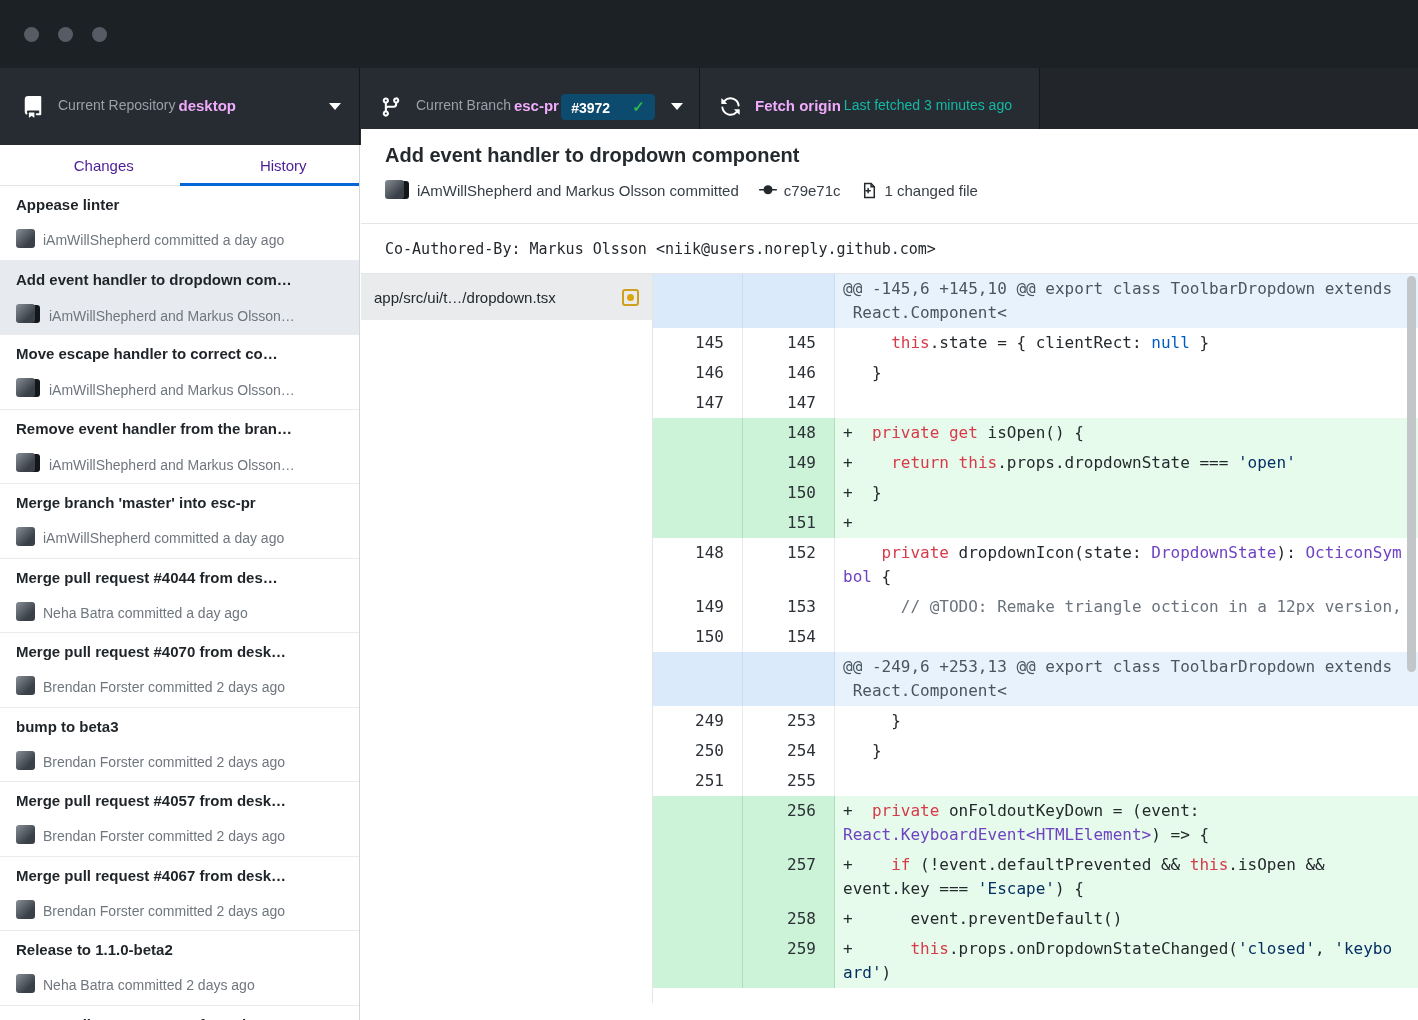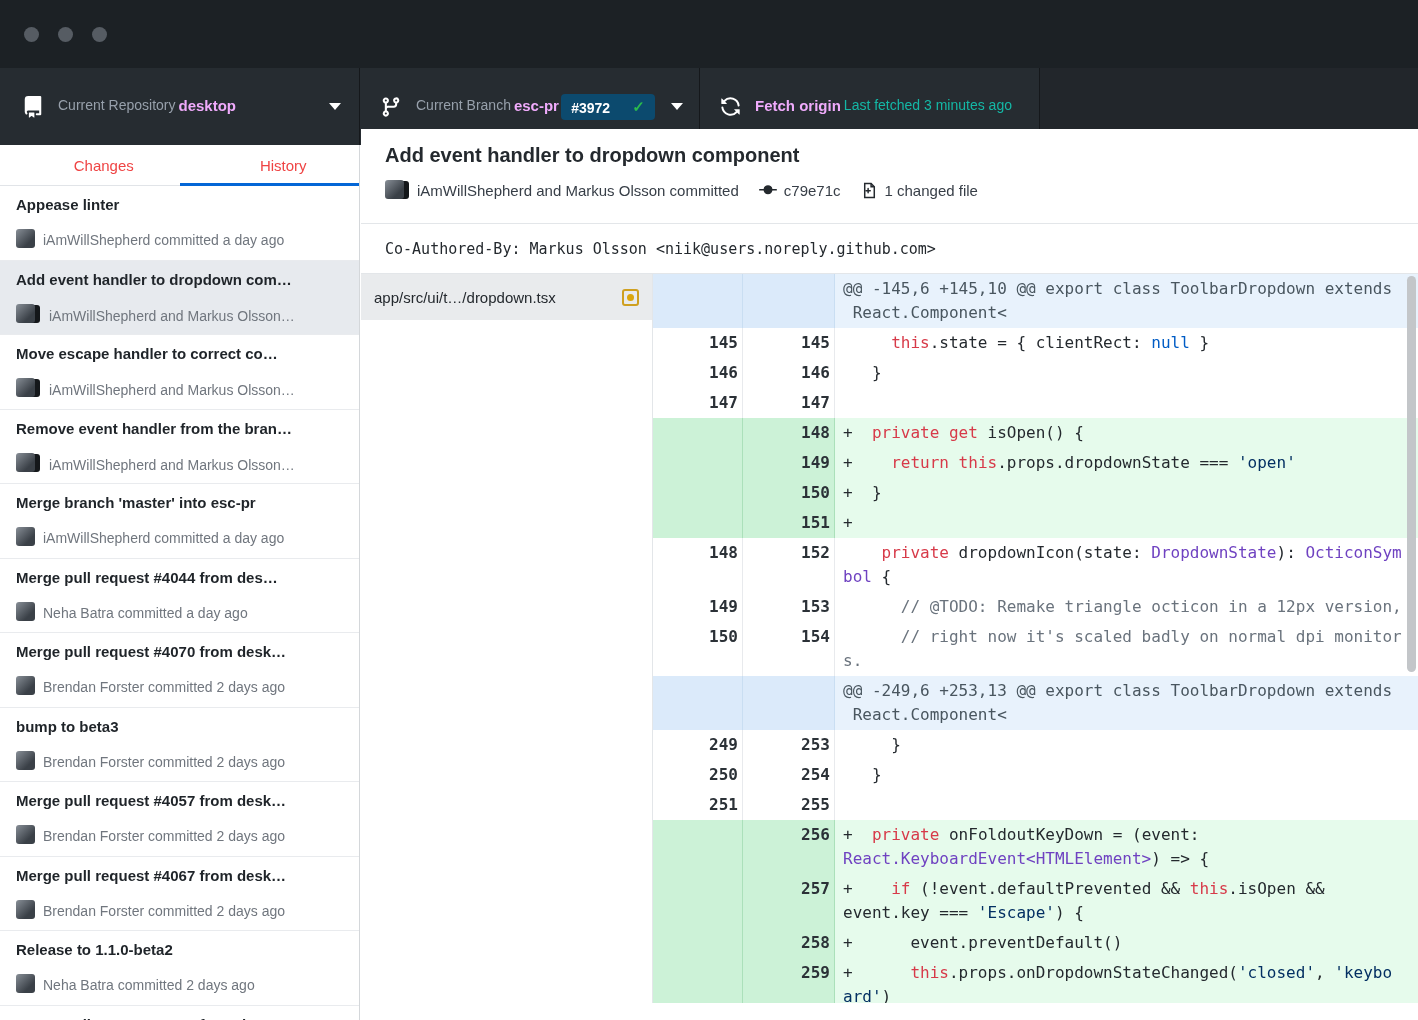--- a/index.html
+++ b/index.html
@@ -22,21 +22,21 @@
   .tb-label { font-size:14px; color:#97a0ab; line-height:1.1; }
   .tb-value { font-size:15px; font-weight:bold; color:#f0abfc; line-height:1.1; }
   .tb-sub { font-size:14px; color:#14b8a6; line-height:1.1; }
   .tb-caret { margin-left:auto; width:0; height:0; border-left:6px solid transparent; border-right:6px solid transparent; border-top:7px solid #fff; }
   .pr-badge { margin-left:auto; margin-right:14px; background:#0c4a6e; border-radius:4px; padding:4px 10px; font-size:14px; font-weight:bold; color:#fff; display:flex; align-items:flex-end; gap:22px; flex-shrink:0; }
   .pr-check { color:#2bbc4c; font-size:15px; font-weight:bold; }
 
   
   .sidebar { position:absolute; left:0; top:145px; width:360px; height:875px; background:#fff; border-right:1px solid #d4d7da; overflow:hidden; }
   .tabbar { display:flex; height:41px; border-bottom:1px solid #e1e4e8; }
-  .tab { flex:1; display:flex; align-items:center; justify-content:center; font-size:15px; color:#ef4444; position:relative; cursor:default;padding-left:28px; }
+  .tab { flex:1; display:flex; align-items:center; justify-content:center; font-size:15px; color:#4c1d95; position:relative; cursor:default;padding-left:28px; }
   .tab.active::after { content:""; position:absolute; left:0; right:0; bottom:-1px; height:3px; background:#0366d6; }
   .commit-list { overflow:hidden; height:834px; }
   .commit { height:74.5px; border-bottom:1px solid #e9ebee; padding:10px 14px 0 16px; background:#fff; }
   .commit.selected { background:#e7eaee; }
   .commit-title { font-size:15px; font-weight:bold; color:#1f2429; white-space:nowrap; overflow:hidden; }
   .commit-meta { display:flex; align-items:flex-end; gap:8px; margin-top:16px; font-size:14px; color:#70767e; white-space:nowrap; overflow:hidden; }
   .avatar { width:19px; height:19px; border-radius:3px; background:linear-gradient(135deg,#888f97 0%,#3a4047 70%); flex-shrink:0; }
   .avatar-stack { position:relative; width:25px; height:20px; flex-shrink:0; }
   .avatar-stack .back { position:absolute; left:6px; top:1px; width:18px; height:18px; border-radius:3px; background:#14171a; }
   .avatar-stack .front { position:absolute; left:0; top:0; width:19px; height:19px; border-radius:3px; background:linear-gradient(135deg,#888f97 0%,#3a4047 70%); }
@@ -54,21 +54,21 @@
   .body-split { display:flex; height:729px; }
   .file-panel { width:292px; border-right:1px solid #e3e6e9; }
   .file-row { height:46px; background:#e9ebed; display:flex; align-items:center; padding:0 13px; font-size:15px; color:#24292e; }
   .file-path { white-space:nowrap; overflow:hidden; flex:1; }
   .status-modified { width:17px; height:17px; border:2px solid #cfa020; border-radius:3px; display:flex; align-items:center; justify-content:center; flex-shrink:0; margin-left:8px; }
   .status-modified i { display:block; width:7px; height:7px; border-radius:50%; background:#dba60d; }
 
   
   .diff { flex:1; position:relative; overflow:hidden; font-family:"DejaVu Sans Mono", monospace; font-size:16px; }
   .drow { display:flex; }
-  .gut { width:90px; flex-shrink:0; text-align:right; padding:3px 4px 3px 0; line-height:24px; color:#2b3137; border-right:1px solid #e8eaed;font-weight:bold; }
+  .gut { width:90px; flex-shrink:0; text-align:right; padding:3px 18px 3px 0; line-height:24px; color:#2b3137; border-right:1px solid #e8eaed; }
   .gut.new { width:92px; }
   .code { flex:1; padding:3px 32px 3px 8px; line-height:24px; color:#24292e; overflow:hidden; }
   .code-line { white-space:pre; min-height:24px; }
   .drow.ctx { background:#fff; }
   .drow.add .code { background:#e6fbec; }
   .drow.add .gut { background:#ccf2d7; border-right-color:#abe0ba; }
   .drow.hunk .code { background:#e8f2fc; color:#49565f; }
   .drow.hunk .gut { background:#dbeafa; border-right-color:#c9def2; }
   .c-r { color:#d73a49; } .c-b { color:#005cc5; } .c-s { color:#032f62; }
   .c-p { color:#6f42c1; } .c-g { color:#6a737d; }
@@ -344,24 +344,20 @@
           <div class="drow ctx">
             <div class="gut old">149</div>
             <div class="gut new">153</div>
             <div class="code">
               <div class="code-line"><span class="c-g">      // @TODO: Remake triangle octicon in a 12px version,</span></div>
             </div>
           </div>
           <div class="drow ctx">
             <div class="gut old">150</div>
             <div class="gut new">154</div>
-            <div class="code">
-              <div class="code-line"><span class="c-g">      // right now it's scaled badly on normal dpi monitor</span></div>
-              <div class="code-line"><span class="c-g">s.</span></div>
-            </div>
           </div>
           <div class="drow hunk">
             <div class="gut old"></div>
             <div class="gut new"></div>
             <div class="code">
               <div class="code-line"><span>@@ -249,6 +253,13 @@ export class ToolbarDropdown extends</span></div>
               <div class="code-line"><span> React.Component&lt;</span></div>
             </div>
           </div>
           <div class="drow ctx">

